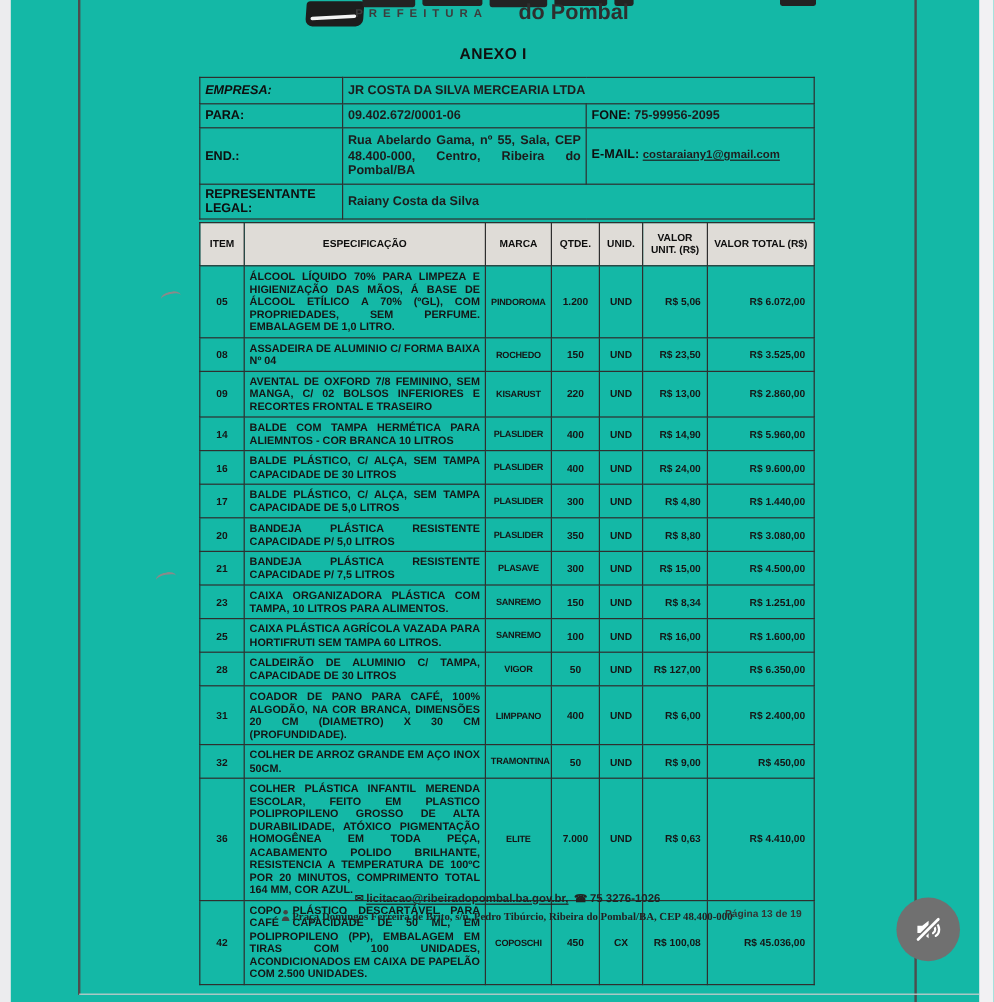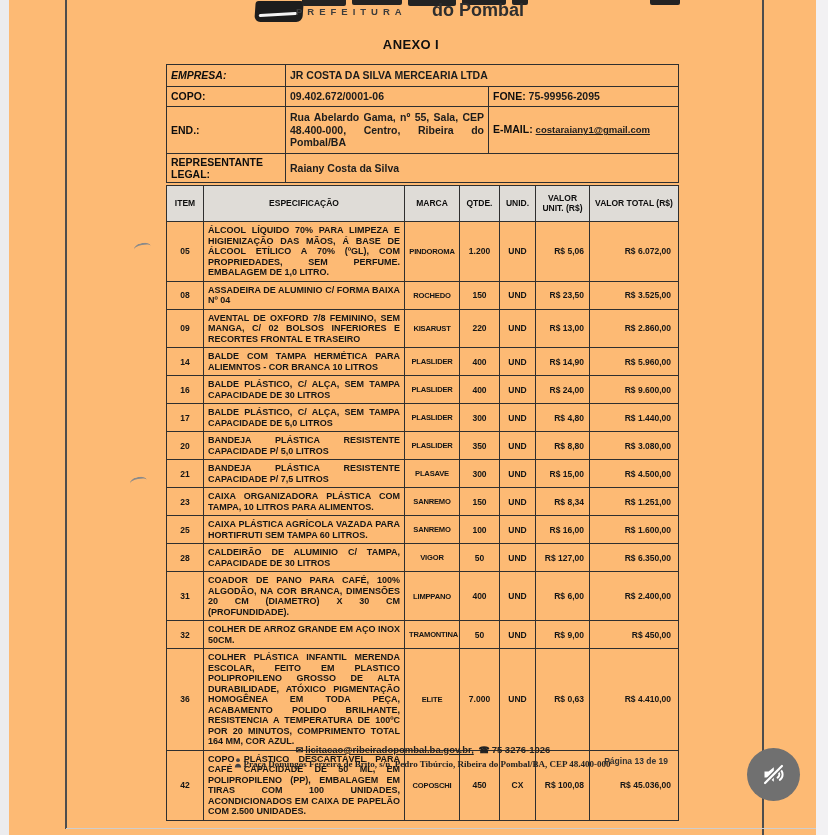--- a/index.html
+++ b/index.html
@@ -1,16 +1,16 @@
 <!DOCTYPE html>
 <html><head>
 <meta charset="utf-8">
 <style>
   html,body{margin:0;padding:0;background:#fff;}
-  .stage{position:relative;width:828px;height:835px;background:#fdba74;overflow:hidden;
+  .stage{position:relative;width:828px;height:835px;background:#14b8a6;overflow:hidden;
          font-family:"Liberation Sans", sans-serif;color:#1e1e1e;}
   
   .edge-strip{position:absolute;top:0;height:100%;}
   .edge-left{left:0;width:9px;background:#ececee;}
   .edge-right{right:0;width:12px;background:#f2f1f3;}
   .page-line-v{position:absolute;top:0;width:2px;background:#4d4d4d;}
   .line-left{left:65px;height:829px;}
   .line-right{left:762px;height:835px;}
   .page-line-b{position:absolute;top:828px;left:66px;width:750px;height:1px;background:#cfcdcd;}
 
@@ -102,21 +102,21 @@
           <col style="width:119px">
           <col style="width:203px">
           <col style="width:190px">
         </colgroup>
       <tbody>
           <tr>
         <td class="lbl h-emp">EMPRESA:</td>
         <td class="val" colspan="2">JR COSTA DA SILVA MERCEARIA LTDA</td>
       </tr>
       <tr>
-        <td class="lbl h-cnpj">COPO:</td>
+        <td class="lbl h-cnpj">PARA:</td>
         <td class="val">09.402.672/0001-06</td>
         <td>
           <span class="lbl">FONE:</span>
           <span class="val">75-99956-2095</span>
         </td>
       </tr>
       <tr>
         <td class="lbl h-end">END.:</td>
         <td class="val justify">Rua Abelardo Gama, nº 55, Sala, CEP 48.400-000, Centro, Ribeira do Pombal/BA</td>
         <td>

